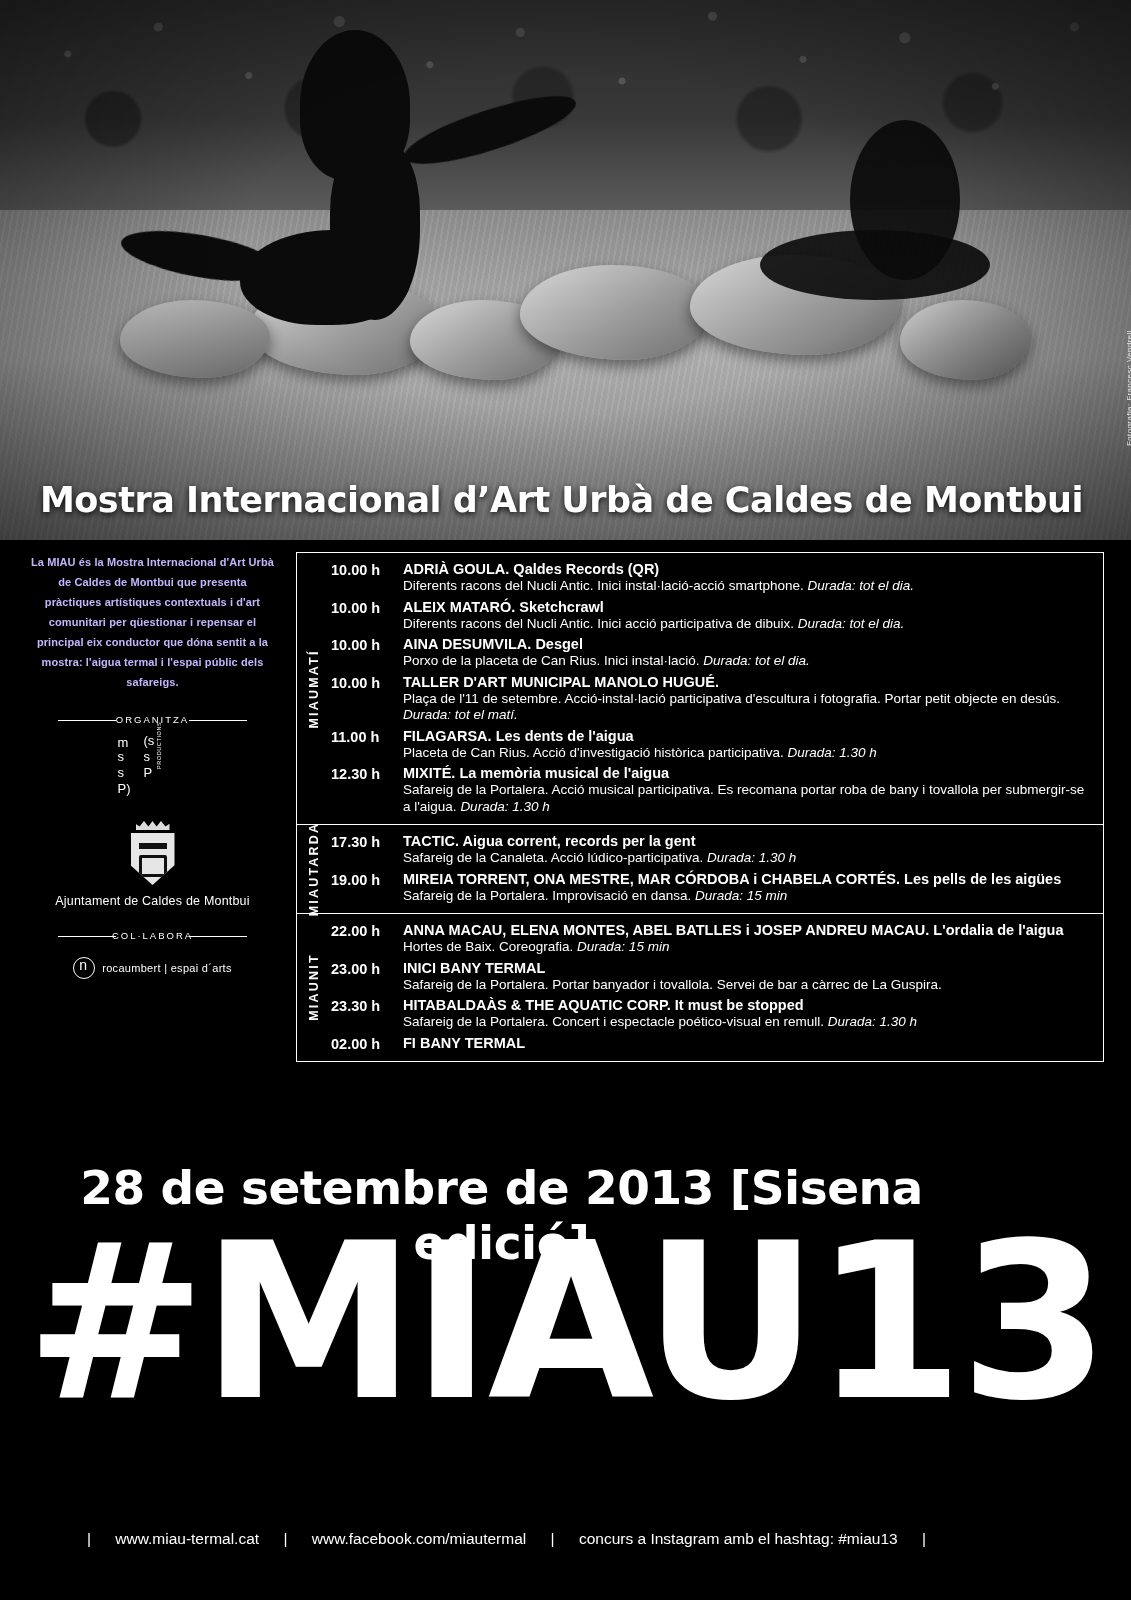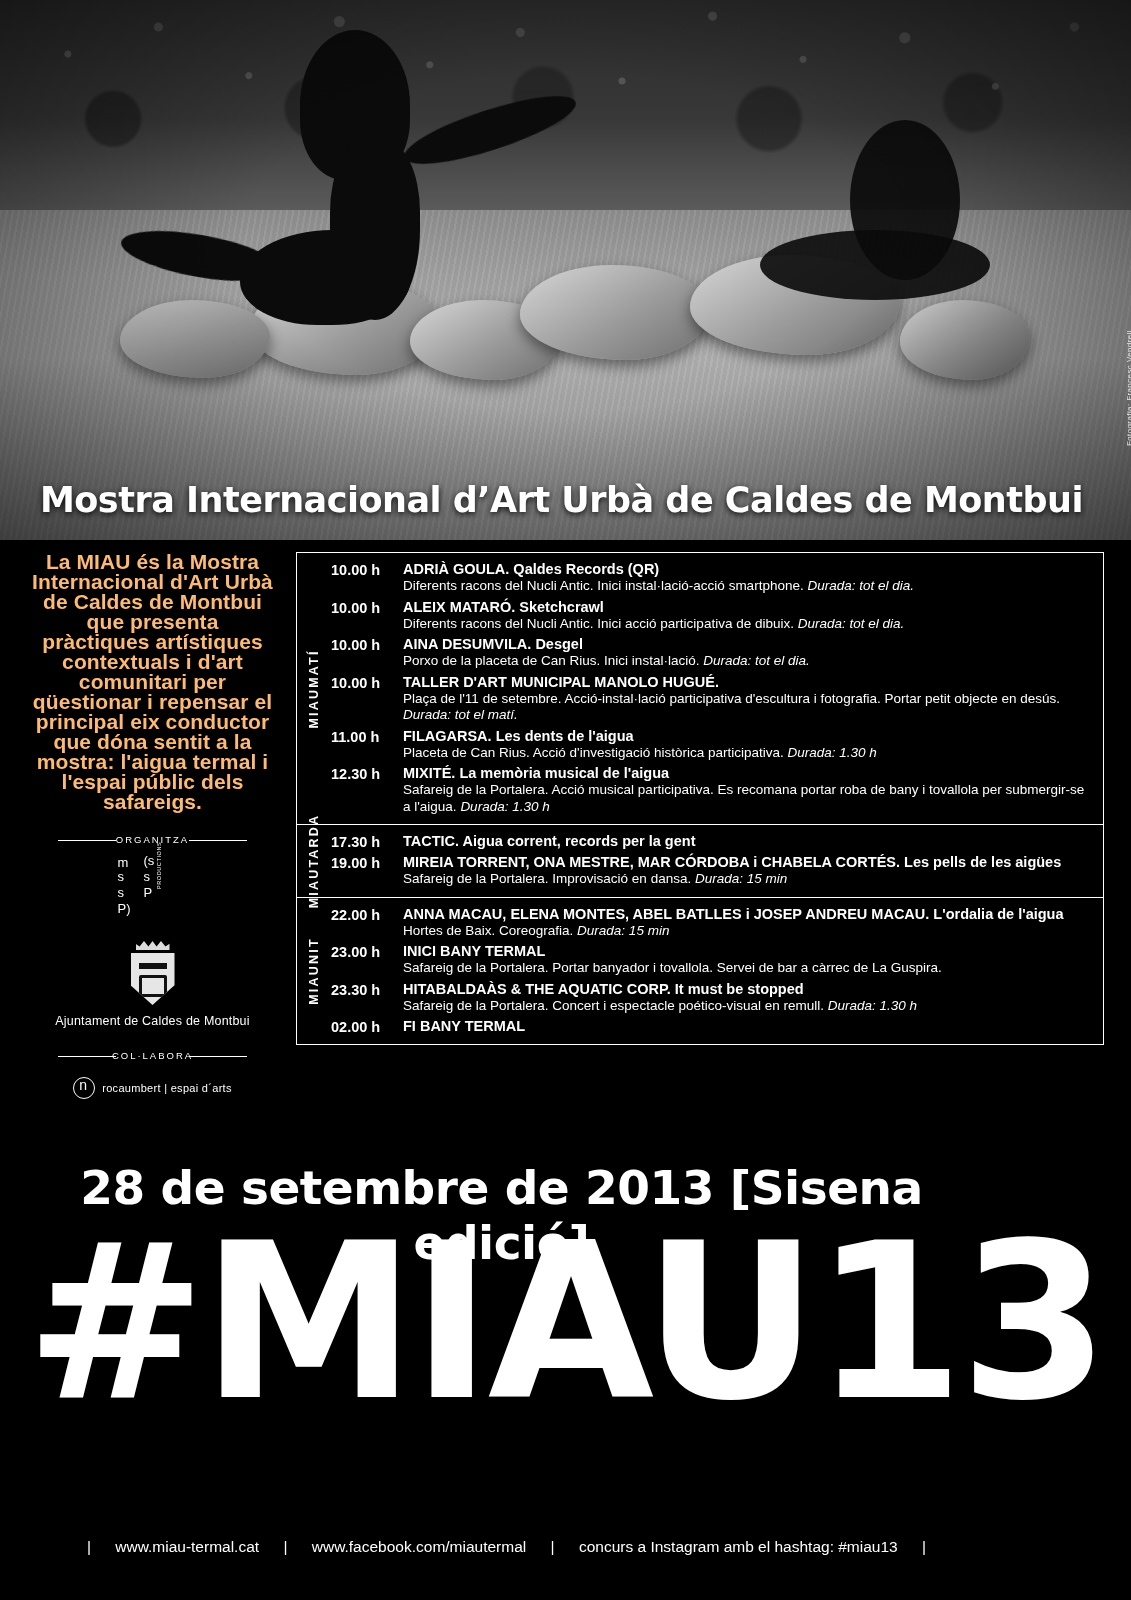--- a/index.html
+++ b/index.html
@@ -47,21 +47,21 @@
 
   
   #title-band{position:absolute;left:0;top:478px;width:1131px;height:62px;}
   #poster-title{position:absolute;left:40px;top:480px;width:1060px;
       font-family:"DejaVu Sans", sans-serif;font-weight:bold;font-size:35px;
       letter-spacing:-0.5px;color:#fff;white-space:nowrap;
       text-shadow:0 2px 6px rgba(0,0,0,.9);}
 
   
   #left-col{position:absolute;left:30px;top:552px;width:245px;text-align:center;}
-  #intro-text{font-size:21px;line-height:20px;color:#fdba74;font-weight:600;
+  #intro-text{font-size:11px;line-height:20px;color:#c4b5fd;font-weight:600;
       letter-spacing:.1px;}
   .org-label{font-size:9.5px;letter-spacing:2px;margin:22px 0 8px;color:#fff;
       position:relative;}
   .org-label:before,.org-label:after{content:"";position:absolute;top:50%;width:58px;
       height:1px;background:#fff;}
   .org-label:before{left:28px;}
   .org-label:after{right:28px;}
   .logo-row{display:flex;align-items:center;justify-content:center;gap:26px;margin-top:6px;}
   .thermalia{display:flex;flex-direction:column;align-items:center;}
   .therm-mark{width:46px;height:52px;border:1px solid #cfcfcf;
@@ -119,21 +119,21 @@
   .ev-desc i{font-style:italic;}
 
   
   #date-line{position:absolute;left:0;top:1160px;width:1003px;text-align:center;
       font-family:"DejaVu Sans", sans-serif;font-weight:bold;font-size:47px;
       letter-spacing:-0.5px;}
   #hashtag{position:absolute;left:0;top:1215px;width:1131px;text-align:center;
       font-family:"DejaVu Sans", sans-serif;font-weight:bold;font-size:215px;
       line-height:215px;letter-spacing:-4px;}
   #footer{position:absolute;left:0;top:1530px;width:1013px;text-align:center;
-      font-size:15.5px;margin-top:8px;}
+      font-size:15.5px;}
   #footer span{padding:0 10px;}
   .sep{color:#fff;}
 </style>
 </head>
 <body>
 
 <div id="photo">
   <div class="ph-layer ph-sky"></div>
   <div class="ph-layer ph-foliage"></div>
   <div class="ph-ground"></div>
@@ -247,20 +247,21 @@
 
   <div class="block">
     <div class="block-label">
       <span>MIAUTARDA</span>
     </div>
     <div class="block-rows">
       <div class="ev">
         <div class="ev-time">17.30 h</div>
         <div class="ev-body">
           <div class="ev-title">TACTIC. Aigua corrent, records per la gent</div>
+          <div class="ev-desc"><span>Safareig de la Canaleta. Acció lúdico-participativa. </span><i>Durada: 1.30 h</i></div>
         </div>
       </div>
       <div class="ev">
         <div class="ev-time">19.00 h</div>
         <div class="ev-body">
           <div class="ev-title">MIREIA TORRENT, ONA MESTRE, MAR CÓRDOBA i CHABELA CORTÉS. Les pells de les aigües</div>
           <div class="ev-desc"><span>Safareig de la Portalera. Improvisació en dansa. </span><i>Durada: 15 min</i></div>
         </div>
       </div>
     </div>

